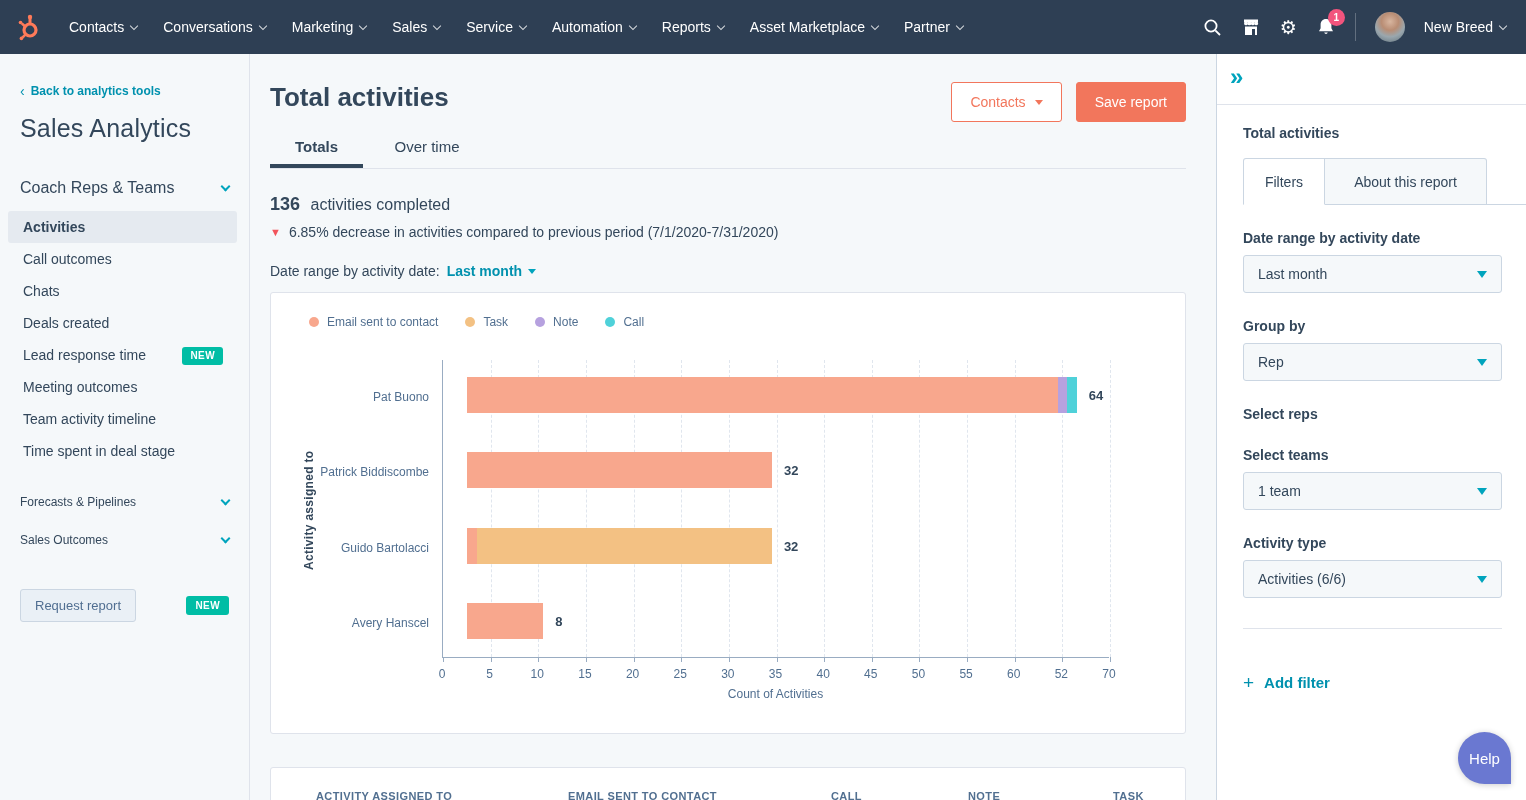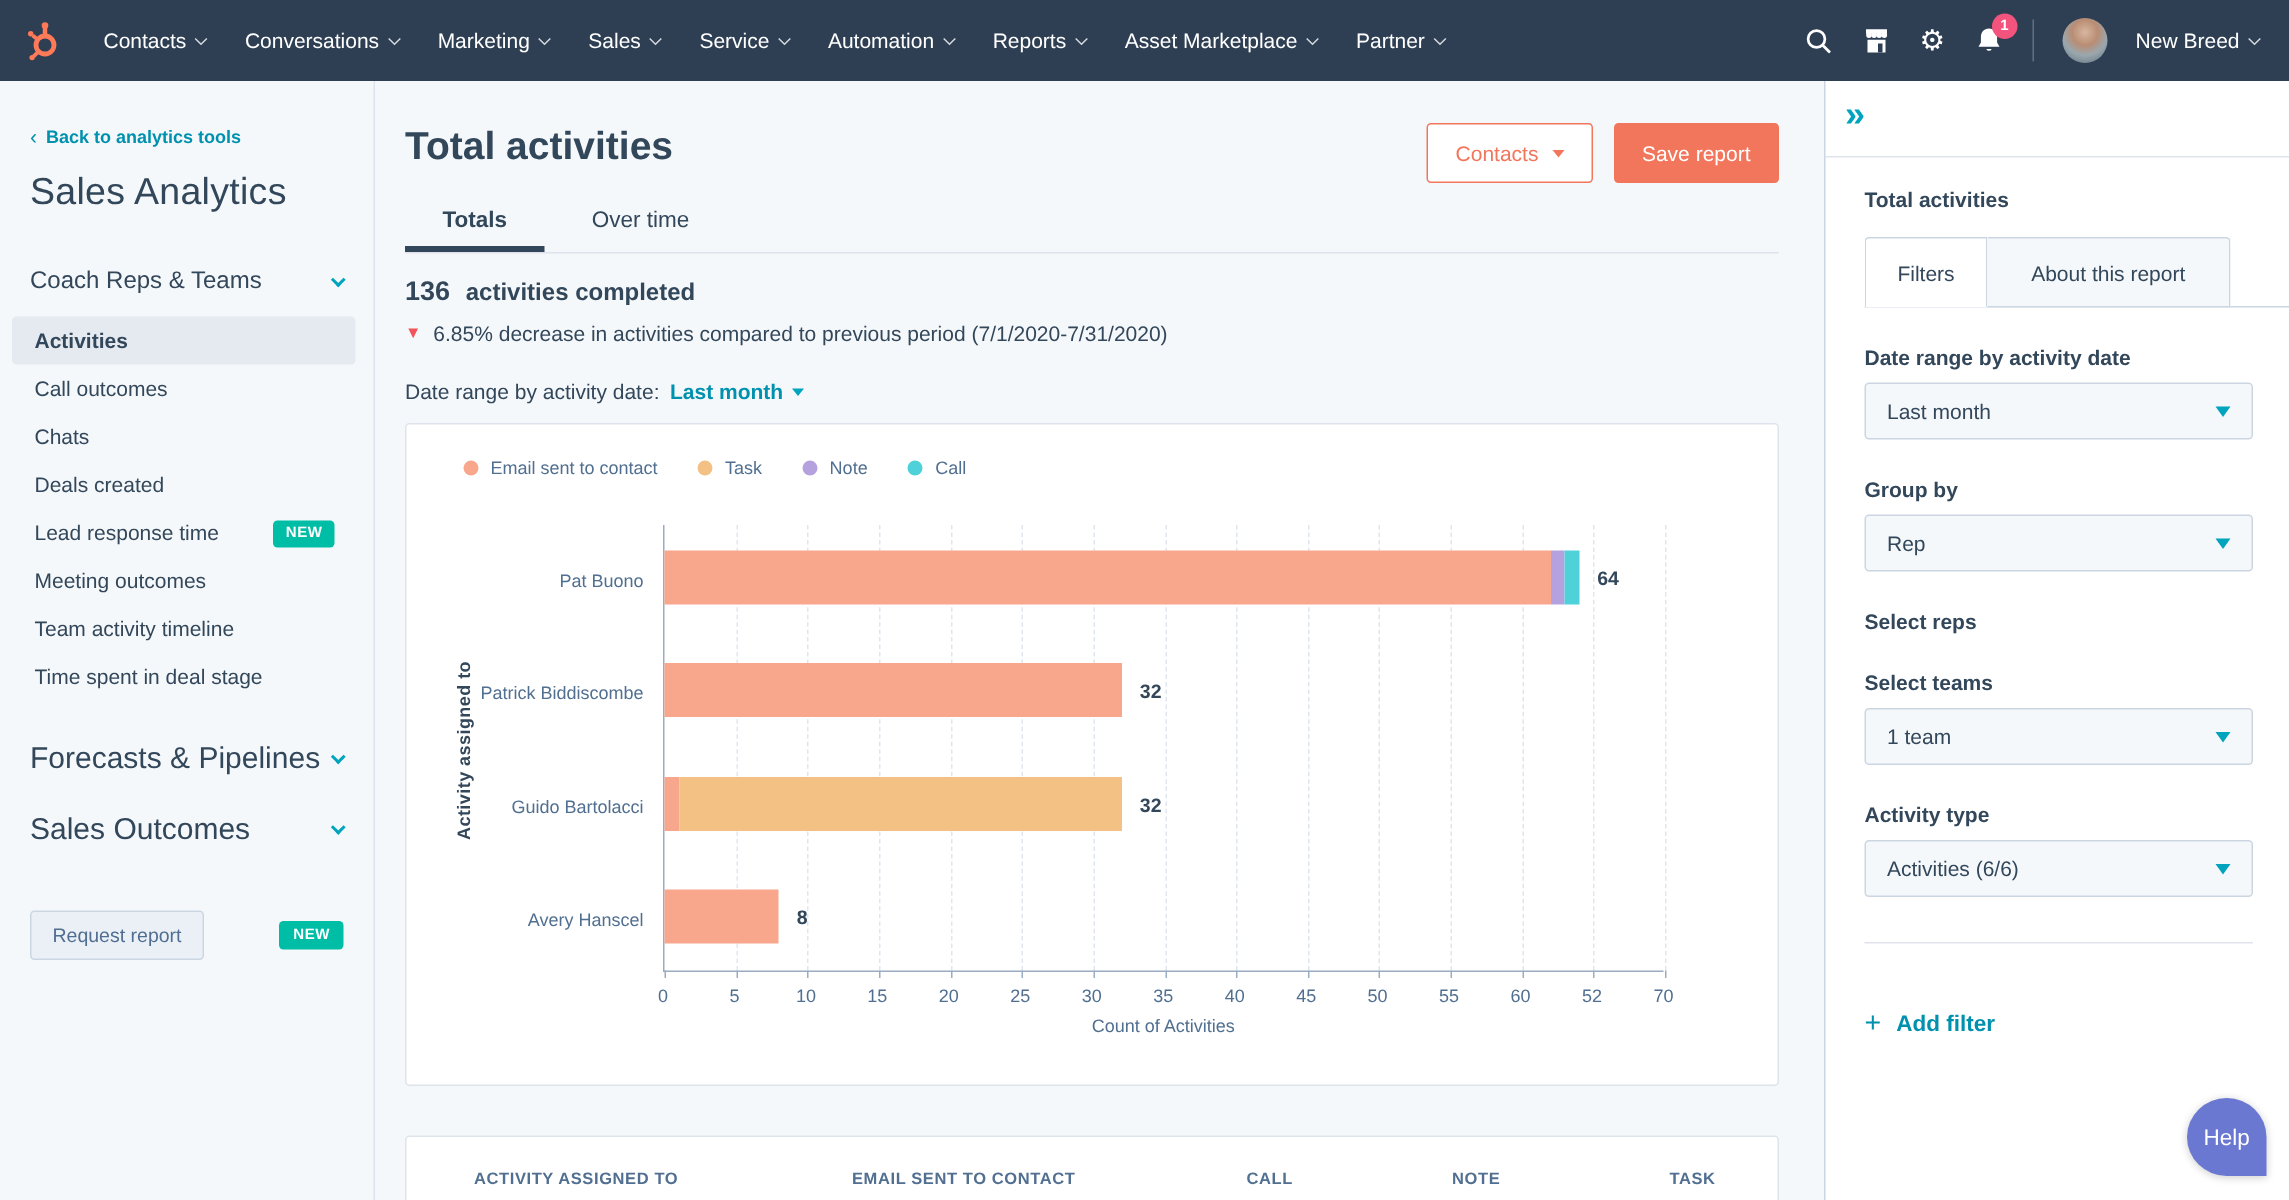--- a/index.html
+++ b/index.html
@@ -34,53 +34,53 @@
   .back-link { margin:30px 0 0 20px; color:#0091ae; font-size:12px; font-weight:700; display:flex; align-items:center; gap:6px; cursor:pointer; }
   .back-chev { font-size:14px; line-height:12px; font-weight:400; }
   .sb-title { margin:16px 0 0 20px; font-size:25px; font-weight:400; letter-spacing:.2px; }
   .sb-group { margin:36px 20px 0 20px; display:flex; justify-content:space-between; align-items:center; font-size:16px; cursor:pointer; }
   .chev-teal { display:inline-block; width:7px; height:7px; border-right:2px solid #00a4bd; border-bottom:2px solid #00a4bd; transform:rotate(45deg); margin-top:-4px; }
   .sb-items { margin-top:14px; }
   .sb-item { height:32px; line-height:32px; margin:0 12px 0 8px; padding-left:15px; font-size:14px; border-radius:3px; cursor:pointer; position:relative; white-space:nowrap; }
   .sb-item.active { background:#e5eaf0; font-weight:700; }
   .badge-new { background:#00bda5; color:#fff; font-size:10px; font-weight:700; letter-spacing:.4px; padding:4px 9px; border-radius:3px; }
   .sb-item .badge-new { position:absolute; right:14px; top:8px; line-height:10px; padding:4px 8px; }
-  .sb-collapsed { margin:24px 20px 0 20px; display:flex; justify-content:space-between; align-items:center; font-size:20px; cursor:pointer; }
+  .sb-collapsed { margin:24px 20px 0 20px; display:flex; justify-content:space-between; align-items:center; font-size:12px; cursor:pointer; }
   .sb-collapsed:first-of-type { margin-top:28px; }
   .request-row { margin:42px 20px 0 20px; display:flex; justify-content:space-between; align-items:center; }
   .request-btn { border:1px solid #cbd6e2; background:#eaf0f6; color:#506e91; font-size:13px; padding:8px 14px; border-radius:3px; cursor:pointer; font-family:inherit; }
 
   
   .main-header { display:flex; align-items:flex-start; margin-top:28px; }
   .page-title { font-size:26px; font-weight:600; margin:0; }
   .btns { margin-left:auto; display:flex; gap:14px; }
   .btn { font-size:14px; font-weight:400; padding:11px 18px; border-radius:3px; cursor:pointer; display:flex; align-items:center; gap:9px; font-family:inherit; }
   .btn-outline { background:#fff; border:1px solid #f2765c; color:#f2765c; }
   .btn-solid { background:#f2765c; border:1px solid #f2765c; color:#fff; }
   .caret-orange { width:0; height:0; border-left:4px solid transparent; border-right:4px solid transparent; border-top:5px solid #f2765c; }
   .tabs { display:flex; margin-top:16px; border-bottom:1px solid #dfe3eb; }
   .tab { min-width:93px; text-align:center; padding-bottom:13px; font-size:15px; cursor:pointer; }
   .tab.active { font-weight:700; box-shadow:inset 0 -4px 0 #33475b; }
   .tab + .tab { margin-left:14px; min-width:100px; }
-  .summary { margin-top:15px; font-size:16px;font-weight:bold; }
+  .summary { margin-top:25px; font-size:16px; }
   .summary b { font-size:18px; margin-right:6px; }
   .delta { margin-top:9px; font-size:14px; display:flex; align-items:center; gap:8px; }
   .delta-tri { color:#f2545b; font-size:11px; }
   .daterange { margin-top:23px; font-size:14px; display:flex; align-items:center; gap:7px; }
   .dr-link { color:#0091ae; font-weight:600; cursor:pointer; display:flex; align-items:center; gap:6px; }
   .caret-teal { width:0; height:0; border-left:4.5px solid transparent; border-right:4.5px solid transparent; border-top:5.5px solid #00a4bd; }
 
   
   .chart-card { margin-top:13px; height:442px; background:#fff; border:1px solid #dfe3eb; border-radius:3px; position:relative; }
   .legend { display:flex; gap:27px; padding:22px 0 0 38px; font-size:12px; color:#516f90; }
   .legend-item { display:flex; align-items:center; gap:8px; }
   .legend-dot { width:10px; height:10px; border-radius:50%; }
   .plot { position:absolute; left:171px; top:67px; width:667px; height:298px; border-left:1px solid #99acc2; border-bottom:1px solid #99acc2; }
   .gridline { position:absolute; top:0; bottom:0; width:0; border-left:1px dashed #e0e6ee; }
-  .bar-row { position:absolute; left:0; height:32px; display:flex; align-items:center; }
+  .bar-row { position:absolute; left:0; height:32px; display:flex; align-items:center;padding-left:24px; }
   .seg { height:36px; }
   .bar-total { font-size:13px; font-weight:700; margin-left:12px; color:#33475b; }
   .cat-label { position:absolute; right:calc(100% + 14px); font-size:12px; color:#516f90; white-space:nowrap; line-height:16px; }
   .tickmark { position:absolute; top:100%; width:1px; height:5px; background:#99acc2; }
   .xticks { position:absolute; left:171px; top:374px; width:667px; height:16px; }
   .xtick { position:absolute; transform:translateX(-50%); font-size:12px; color:#516f90; }
   .xlabel { position:absolute; left:171px; top:394px; width:667px; text-align:center; font-size:12px; color:#516f90; }
   .ylabel { position:absolute; left:31px; top:277px; transform:rotate(-90deg); transform-origin:0 0; font-size:12px; font-weight:700; color:#33475b; white-space:nowrap; letter-spacing:.3px; }
 
   

